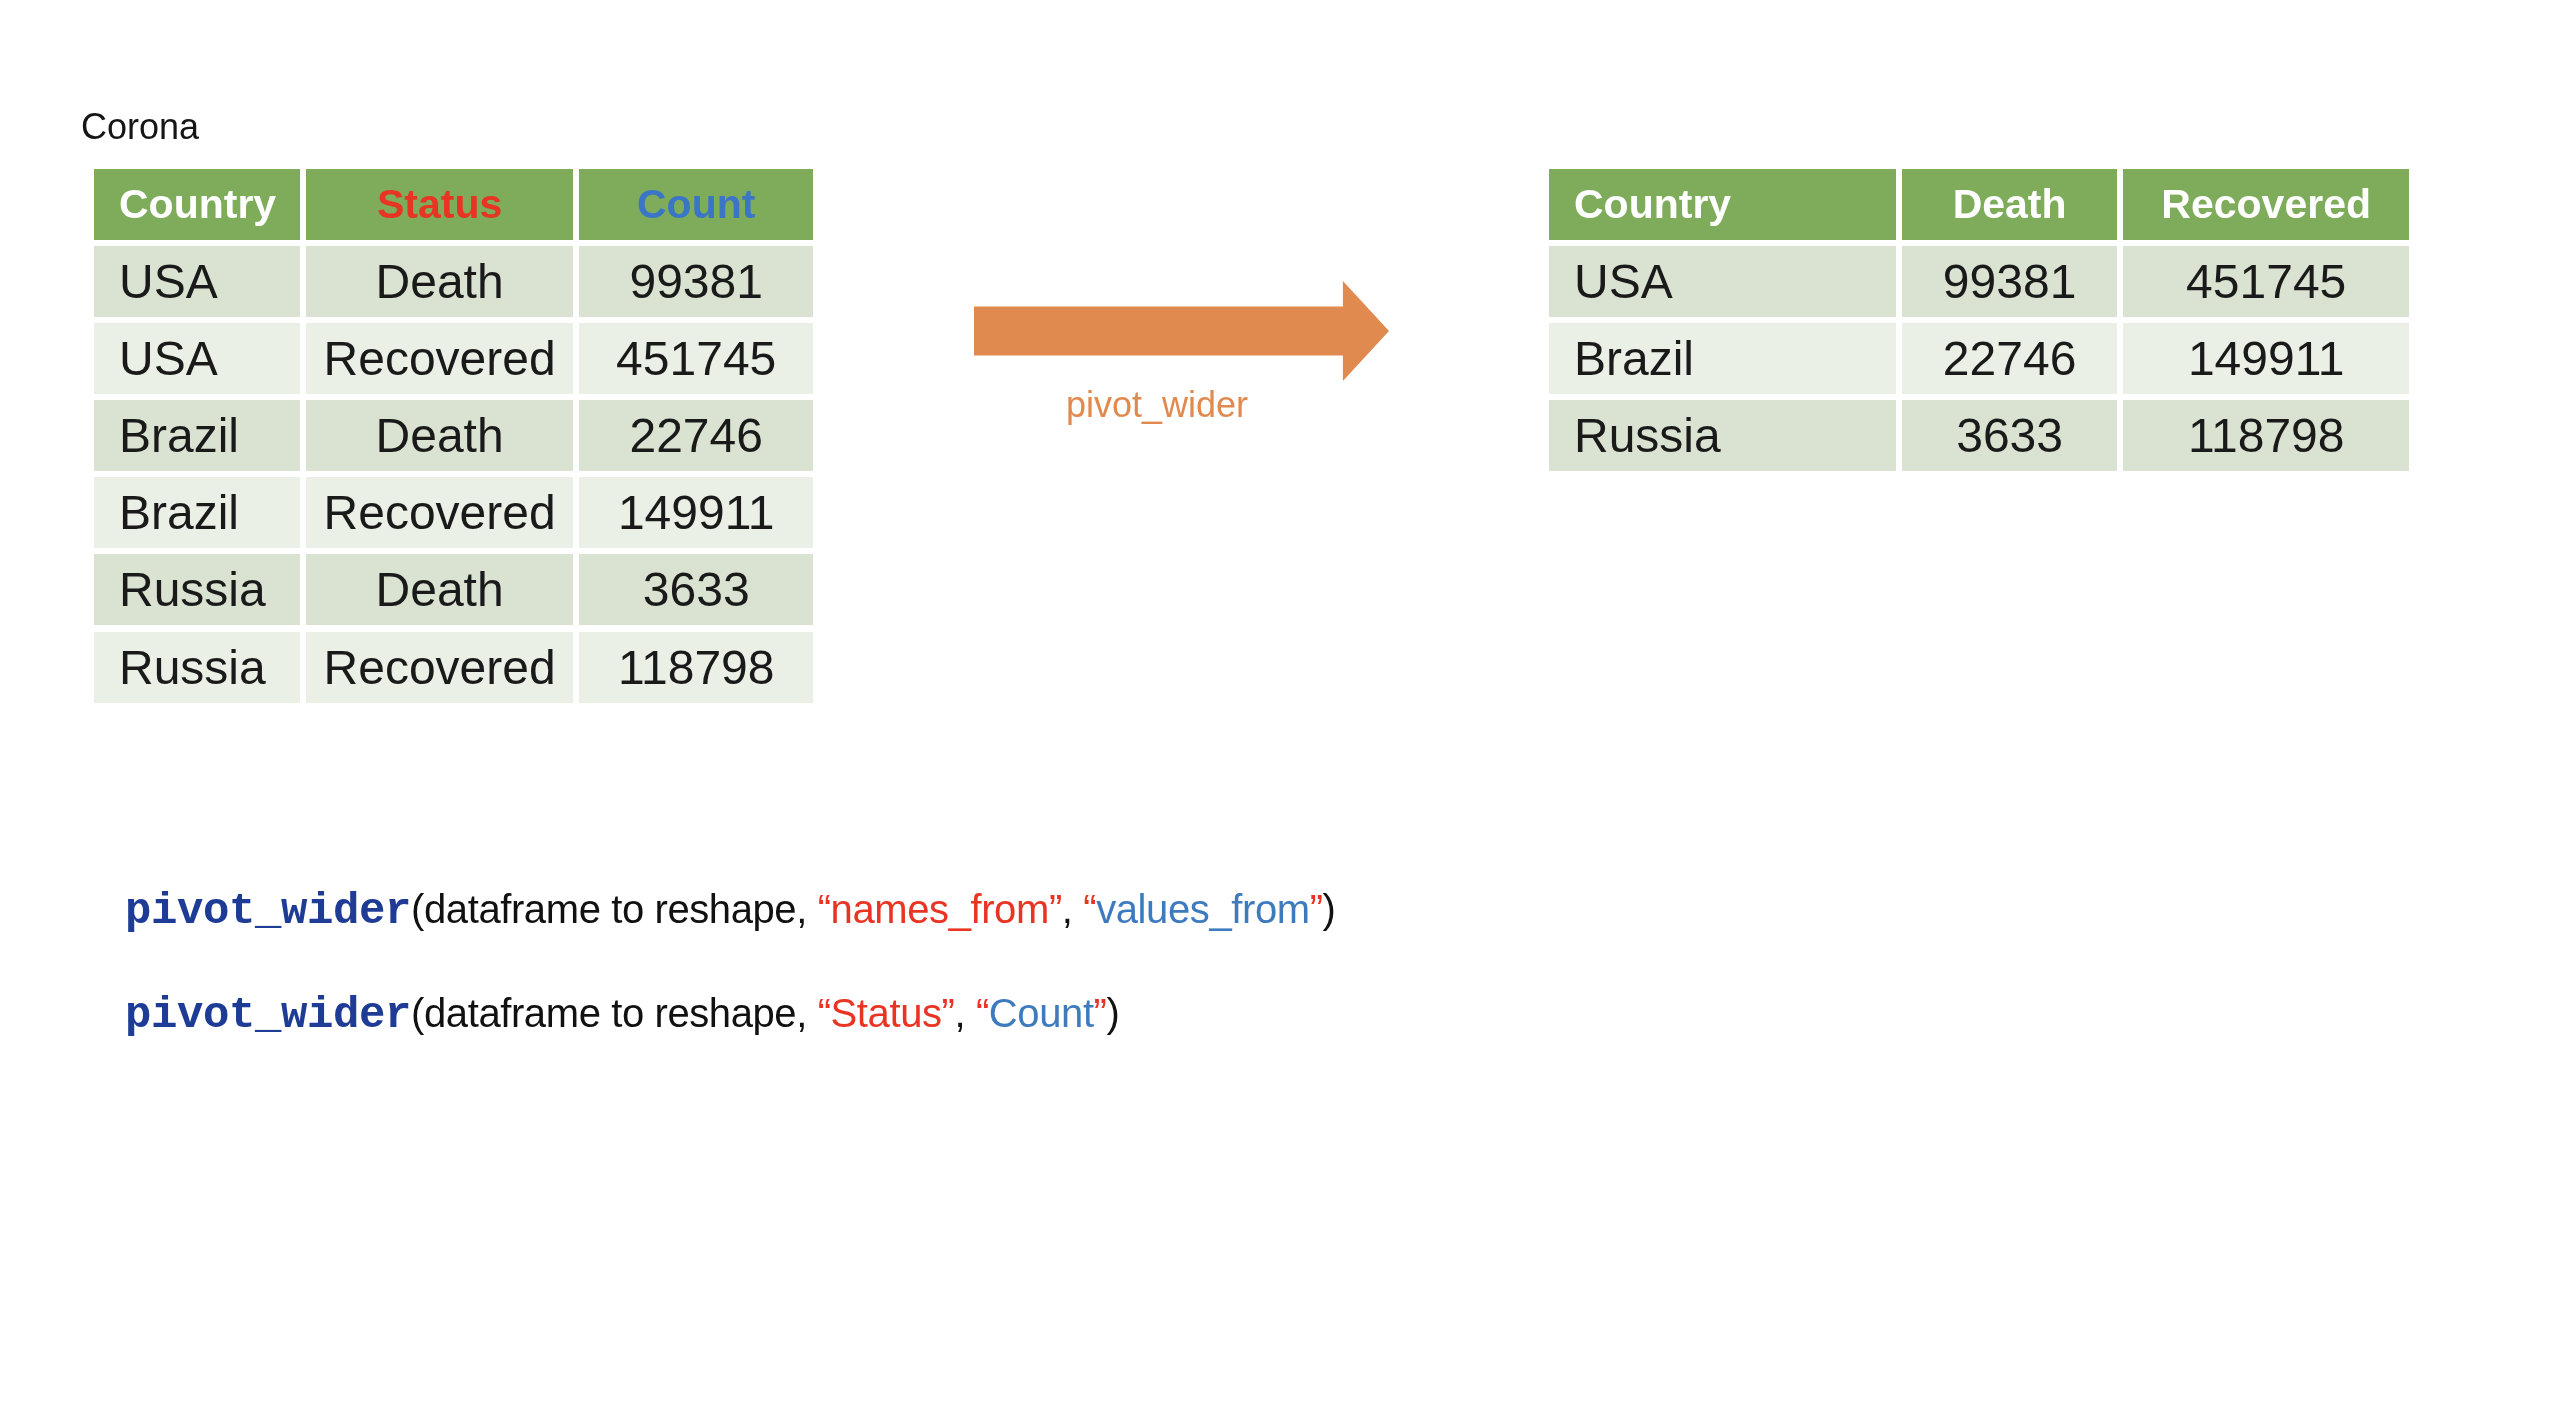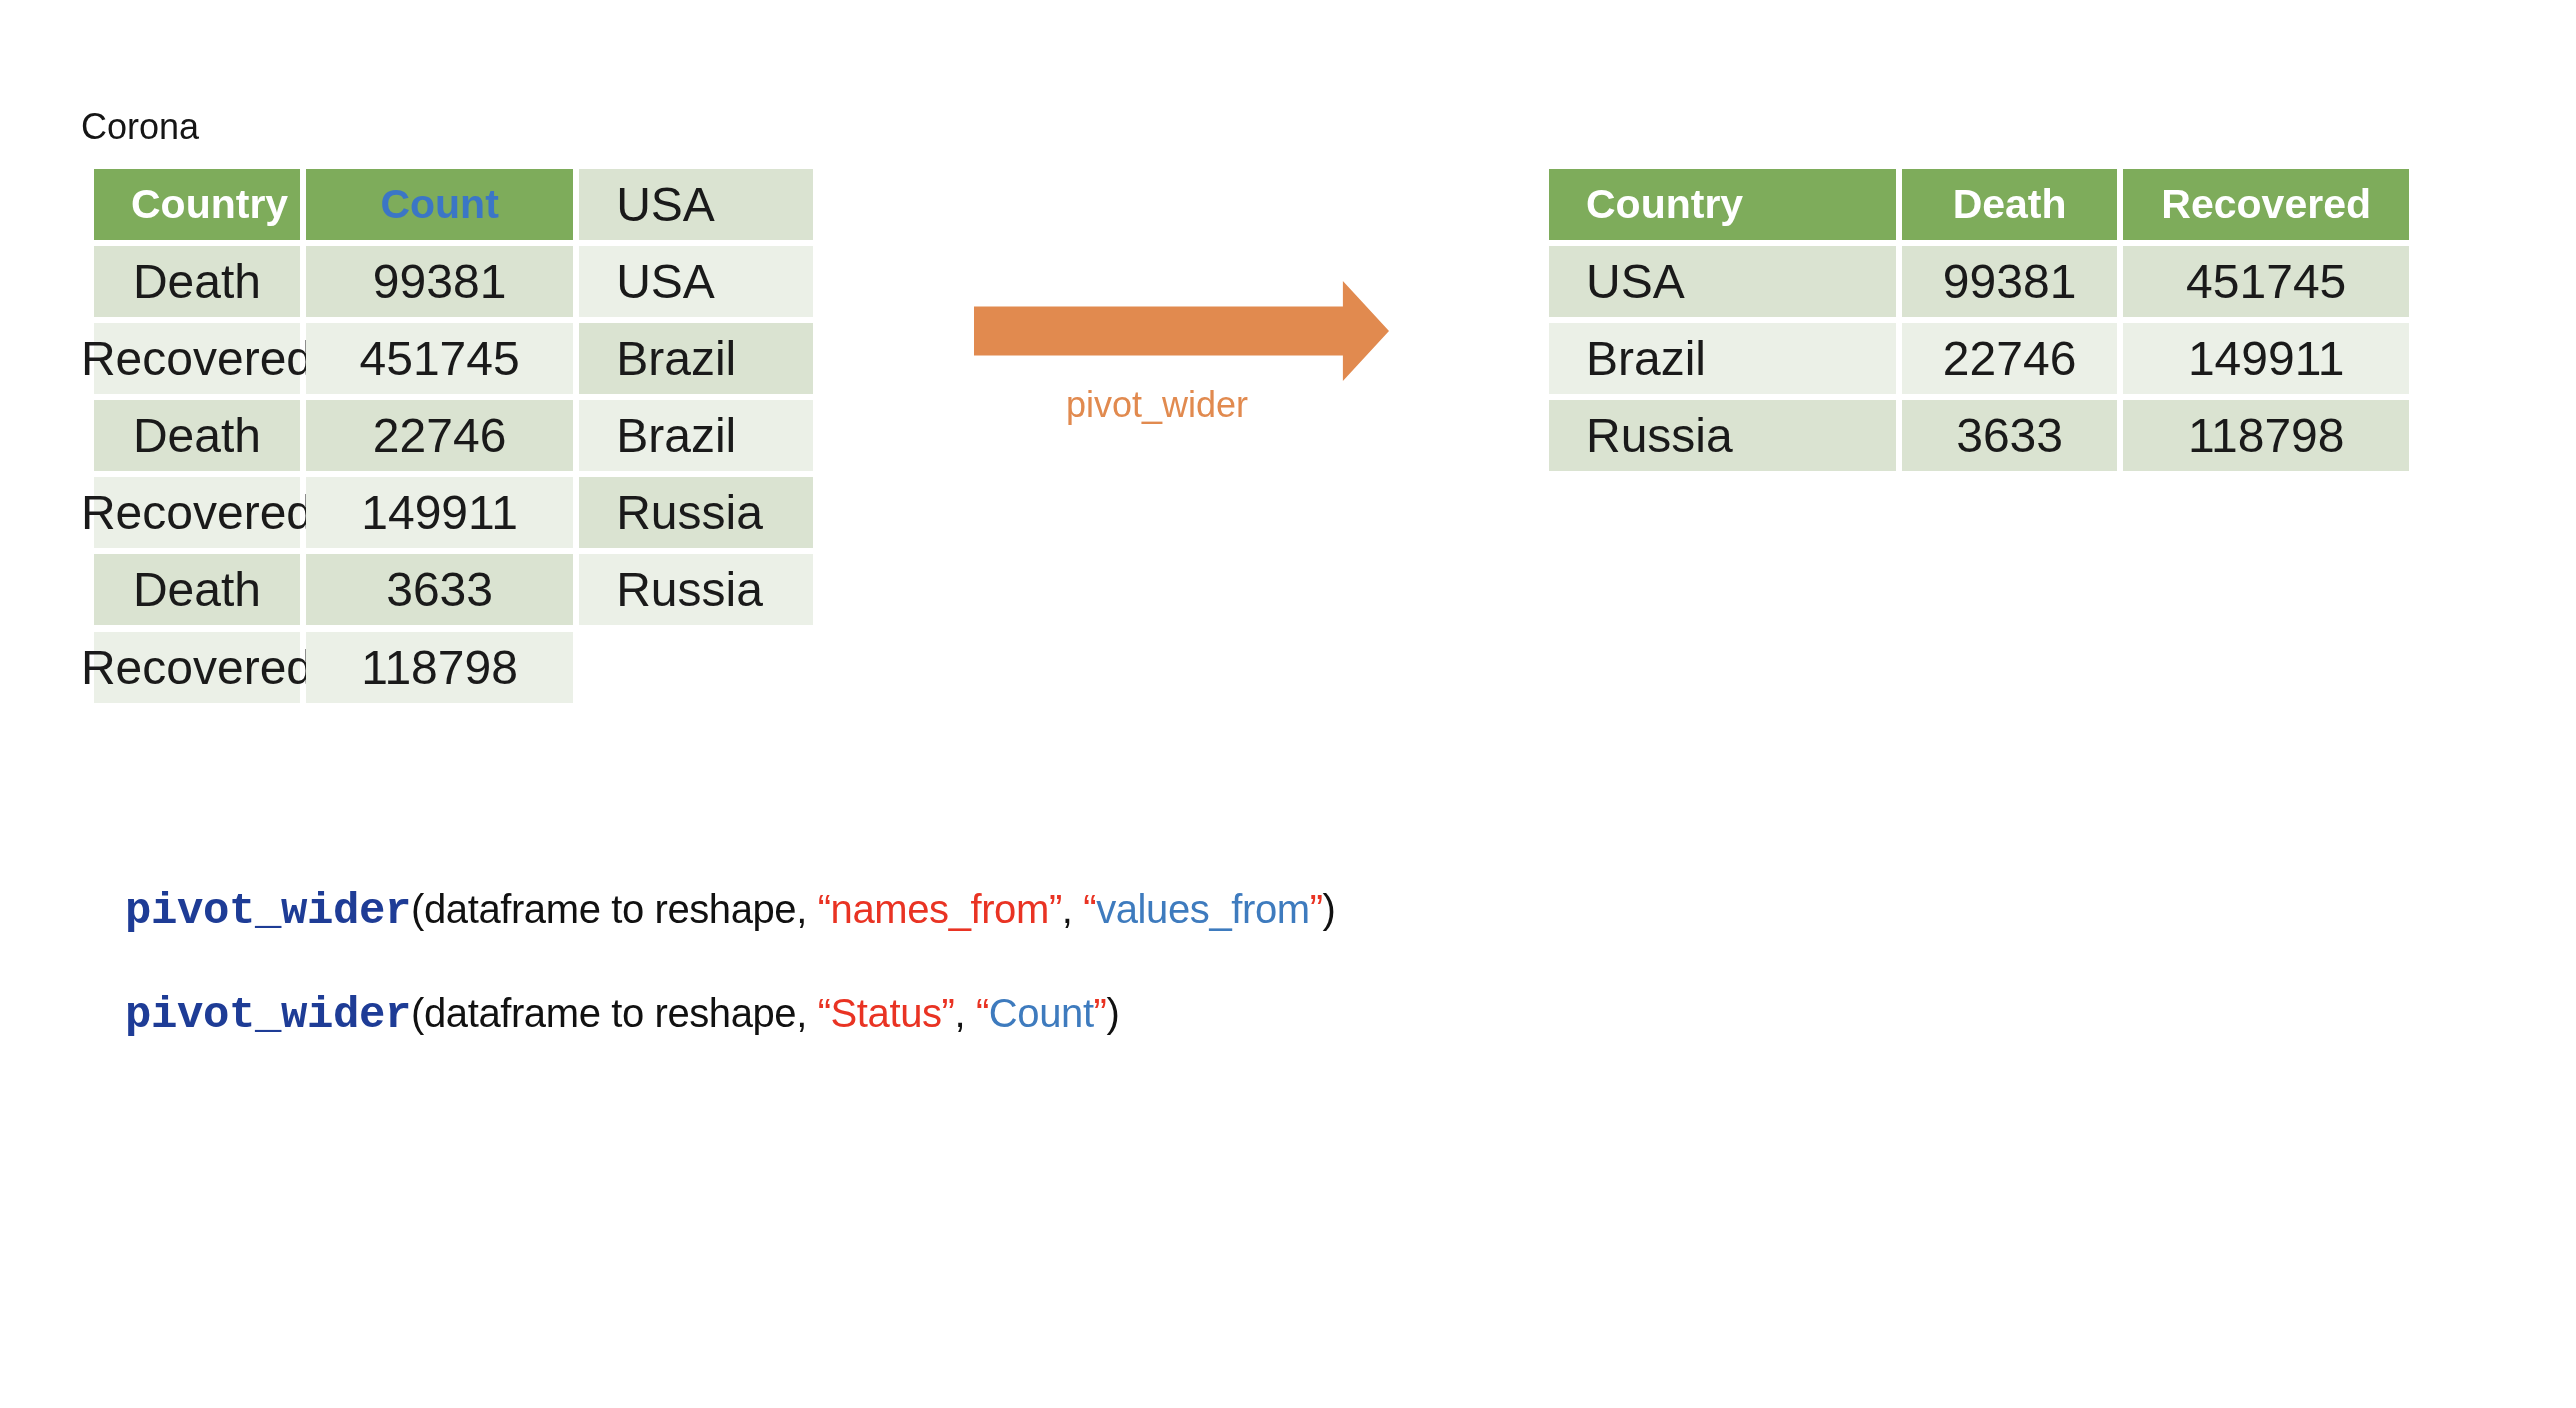--- a/index.html
+++ b/index.html
@@ -52,21 +52,21 @@
     align-items:center;
     justify-content:center;
     font-size:48px;
     background:var(--row_light);
     white-space:nowrap;
   }
   .cell.dark{background:var(--row_dark);}
   .cell.light{background:var(--row_light);}
   .cell.col-left{
     justify-content:flex-start;
-    padding-left:37px;
+    padding-left:25px;
   }
   .cell.th{
     background:var(--header_green);
     font-weight:bold;
     font-size:41px;
     color:#FFFFFF;
   }
   .cell.th-red{color:var(--code_red);}
   .cell.th-blue{color:var(--header_blue);}
 
@@ -109,20 +109,21 @@
   .code-red{color:var(--code_red);}
   .code-blue{color:var(--code_blue);}
 </style>
 </head>
 <body>
 
 <div class="slide-title">Corona</div>
 
 <div class="pivot-table left-table">
   <div class="cell th col-left">Country</div>
+  <div class="cell th th-red">Status</div>
   <div class="cell th th-blue">Count</div>
 
   <div class="cell dark col-left">USA</div>
   <div class="cell dark">Death</div>
   <div class="cell dark">99381</div>
 
   <div class="cell light col-left">USA</div>
   <div class="cell light">Recovered</div>
   <div class="cell light">451745</div>
 

